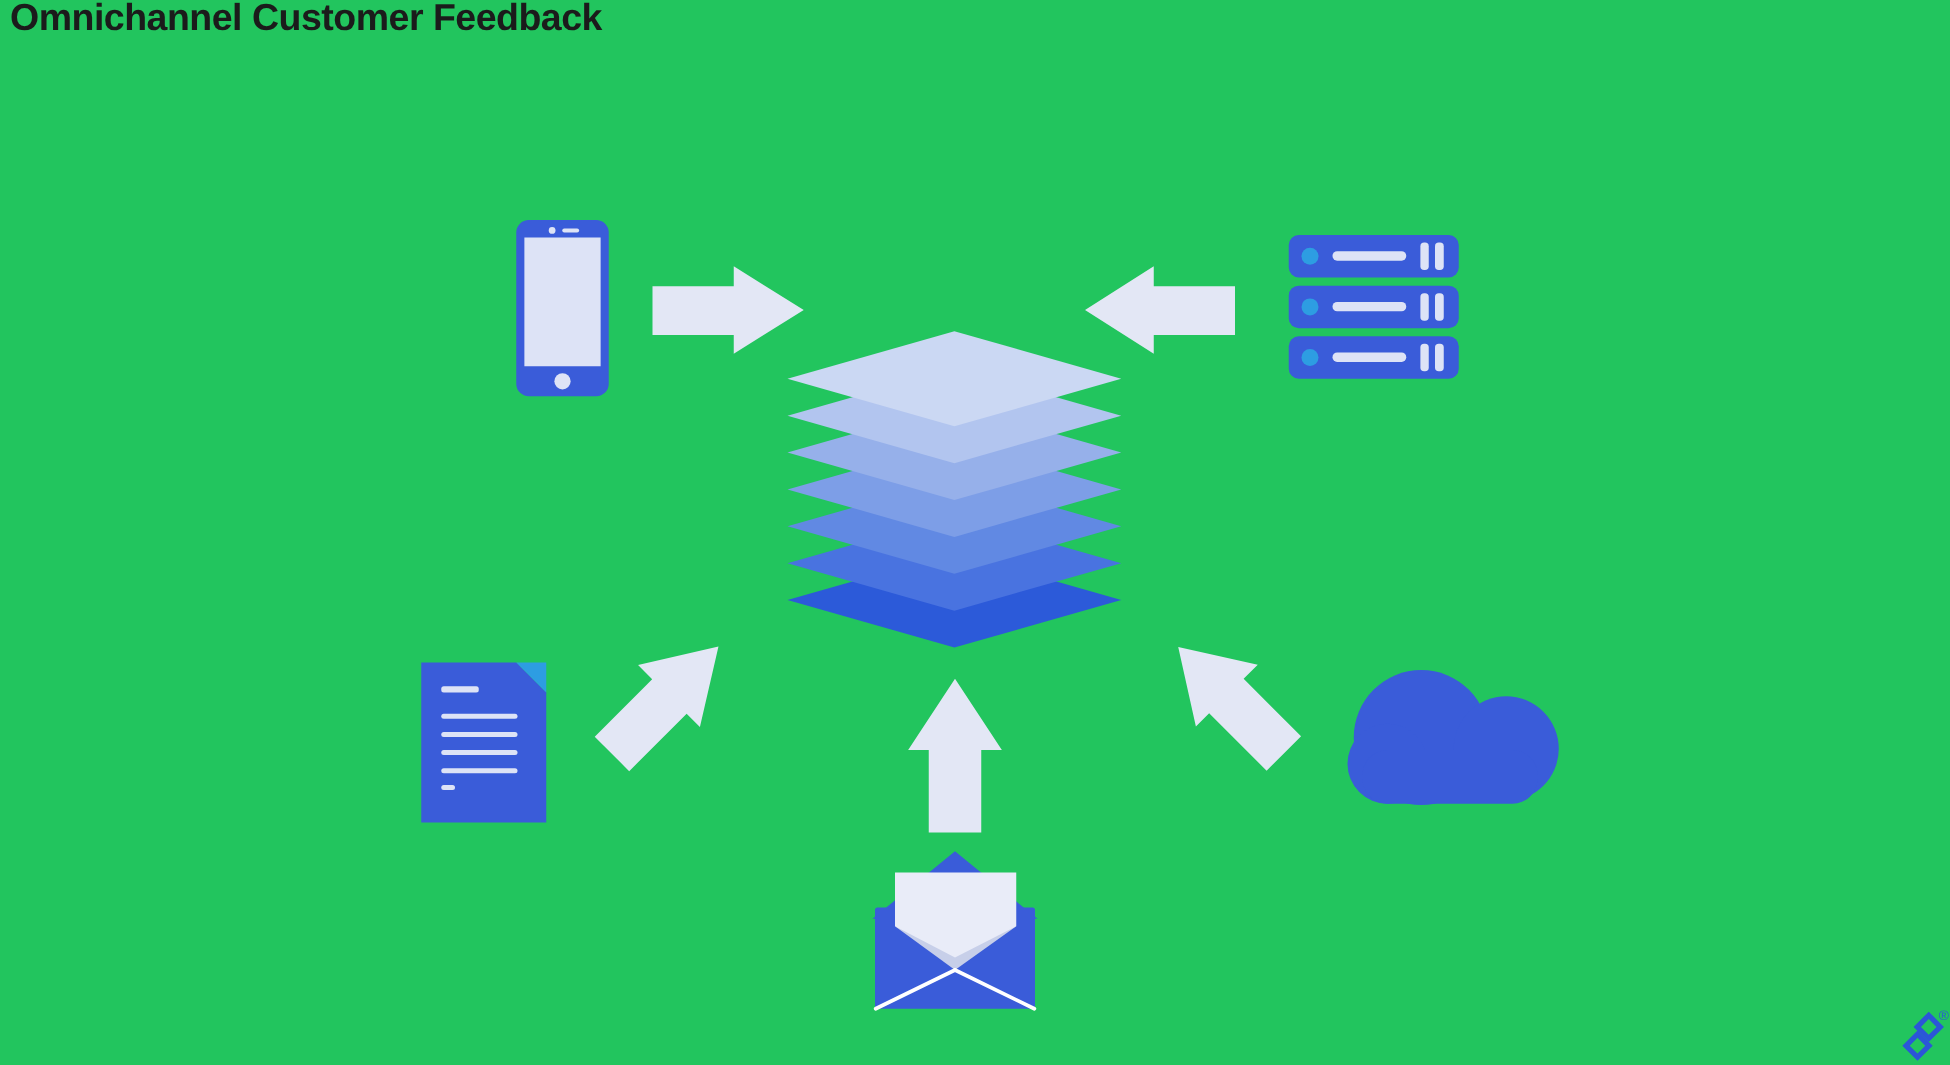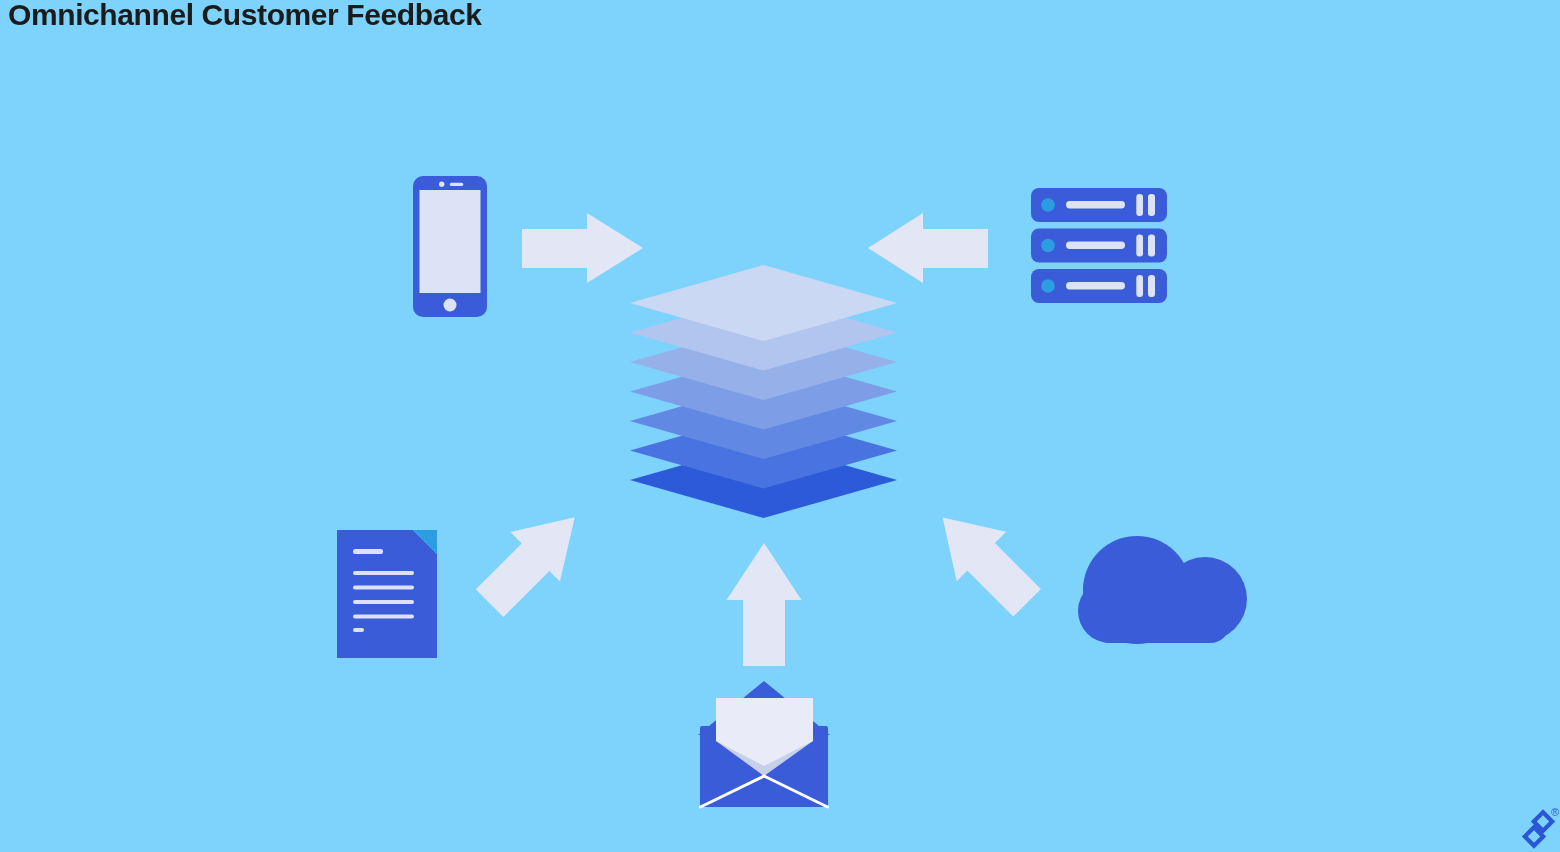--- a/index.html
+++ b/index.html
@@ -8,21 +8,21 @@
     background: #ffffff;
     width: 1560px;
     height: 852px;
     overflow: hidden;
     font-family: "Liberation Sans", sans-serif;
   }
   .stage {
     position: relative;
     width: 1560px;
     height: 852px;
-    background: #7dd3fc;
+    background: #22c55e;
   }
   h1.page-title {
     position: absolute;
     left: 8px;
     top: -3px;
     margin: 0;
     font-size: 30px;
     line-height: 36px;
     font-weight: 700;
     letter-spacing: -0.4px;

